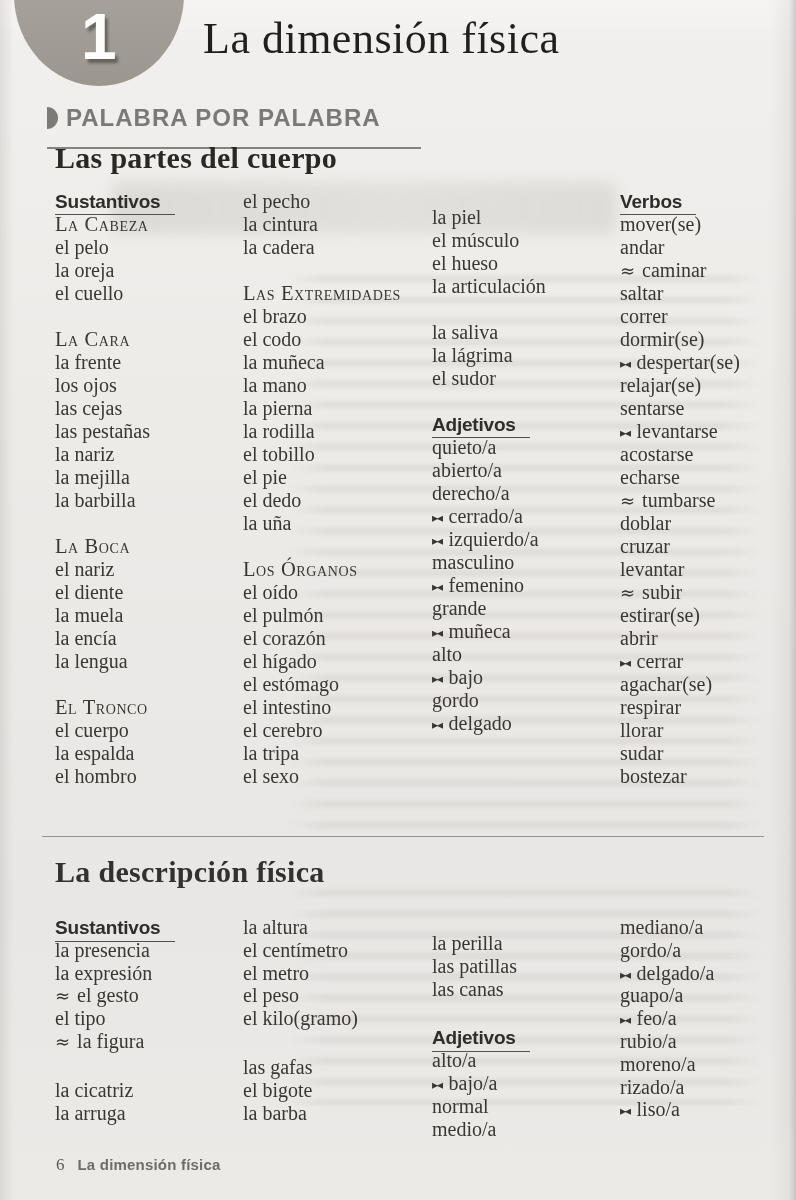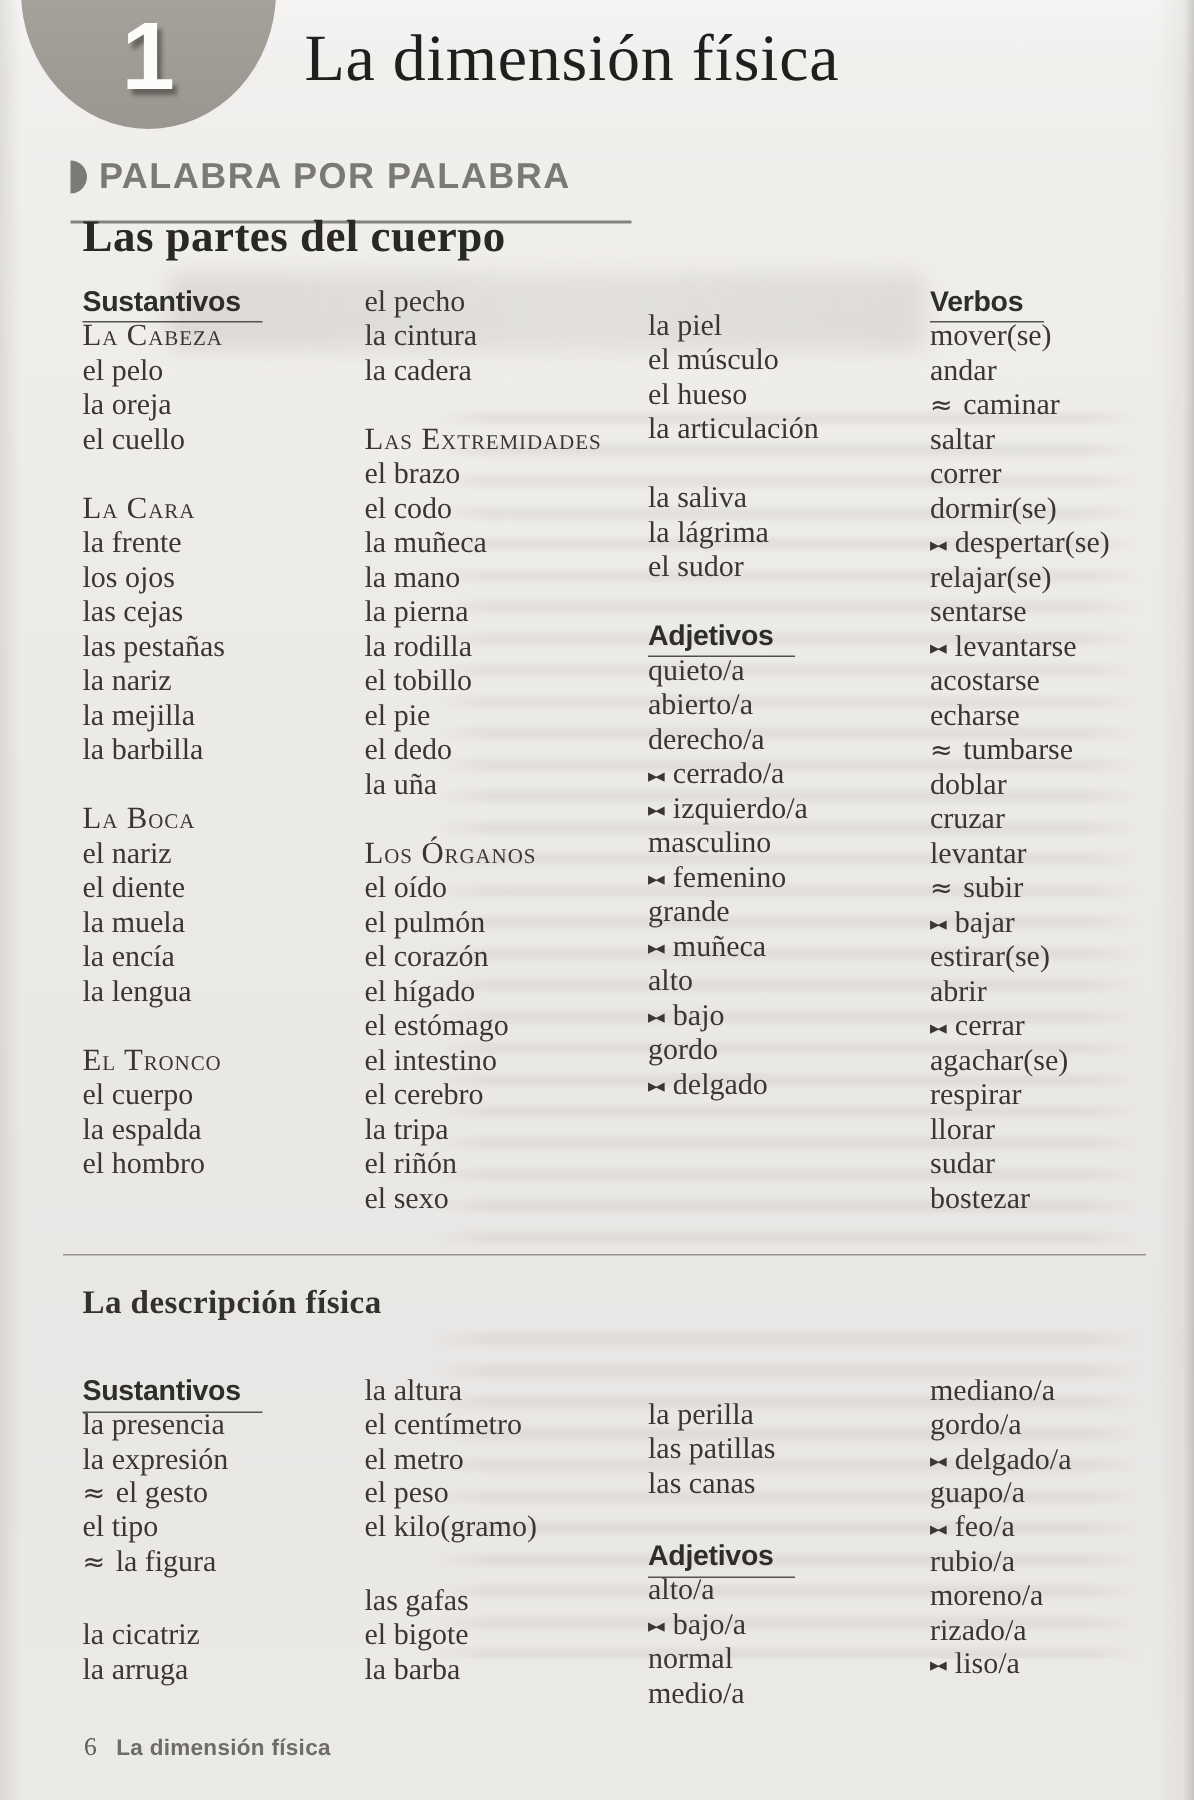--- a/index.html
+++ b/index.html
@@ -36,21 +36,21 @@
   .page-title{position:absolute;left:203px;top:13px;margin:0;z-index:3;
     font-size:44px;font-weight:400;letter-spacing:.5px;color:#201f1d;white-space:nowrap;}
   .banner{position:absolute;left:47px;top:104px;width:374px;z-index:3;
     display:flex;align-items:center;gap:8px;padding-bottom:15px;
     border-bottom:2px solid #85837f;
     font-family:"Liberation Sans",sans-serif;font-weight:bold;font-size:24px;
     letter-spacing:1px;color:#7b7977;white-space:nowrap;}
   .banner-marker{width:11px;height:22px;border-radius:0 11px 11px 0;background:#7d7b78;flex:0 0 auto;}
   .heading{position:absolute;left:55px;margin:0;z-index:3;font-weight:bold;color:#2a2825;white-space:nowrap;}
   .h1pos{top:141px;font-size:30px;letter-spacing:.3px;}
-  .h2pos{top:855px;font-size:22px;letter-spacing:.3px;color:#33312d;}
+  .h2pos{top:855px;font-size:30px;letter-spacing:.3px;color:#33312d;}
   
   .grid{position:absolute;left:55px;display:flex;z-index:3;}
   .g1{top:190px;}
   .g2{top:916px;}
   .col{flex:0 0 auto;}
   .col:nth-child(1){width:188px;}
   .col:nth-child(2){width:189px;}
   .col:nth-child(3){width:188px;margin-top:16px;}
   .col:nth-child(4){width:176px;}
   .row{height:23px;line-height:23px;font-size:20px;white-space:nowrap;}
@@ -139,21 +139,20 @@
         <div class="gap"></div>
         <div class="row sc">Los Órganos</div>
         <div class="row word"><span>el oído</span></div>
         <div class="row word"><span>el pulmón</span></div>
         <div class="row word"><span>el corazón</span></div>
         <div class="row word"><span>el hígado</span></div>
         <div class="row word"><span>el estómago</span></div>
         <div class="row word"><span>el intestino</span></div>
         <div class="row word"><span>el cerebro</span></div>
         <div class="row word"><span>la tripa</span></div>
-        <div class="row word"><span>el riñón</span></div>
         <div class="row word"><span>el sexo</span></div>
       </div>
       <div class="col">
         <div class="row word"><span>la piel</span></div>
         <div class="row word"><span>el músculo</span></div>
         <div class="row word"><span>el hueso</span></div>
         <div class="row word"><span>la articulación</span></div>
         <div class="gap"></div>
         <div class="row word"><span>la saliva</span></div>
         <div class="row word"><span>la lágrima</span></div>
@@ -186,21 +185,20 @@
         <div class="row word"><span>relajar(se)</span></div>
         <div class="row word"><span>sentarse</span></div>
         <div class="row word"><span class="marker m-ant">▸◂</span><span>levantarse</span></div>
         <div class="row word"><span>acostarse</span></div>
         <div class="row word"><span>echarse</span></div>
         <div class="row word"><span class="marker m-syn">≈</span><span>tumbarse</span></div>
         <div class="row word"><span>doblar</span></div>
         <div class="row word"><span>cruzar</span></div>
         <div class="row word"><span>levantar</span></div>
         <div class="row word"><span class="marker m-syn">≈</span><span>subir</span></div>
-        <div class="row word"><span class="marker m-ant">▸◂</span><span>bajar</span></div>
         <div class="row word"><span>estirar(se)</span></div>
         <div class="row word"><span>abrir</span></div>
         <div class="row word"><span class="marker m-ant">▸◂</span><span>cerrar</span></div>
         <div class="row word"><span>agachar(se)</span></div>
         <div class="row word"><span>respirar</span></div>
         <div class="row word"><span>llorar</span></div>
         <div class="row word"><span>sudar</span></div>
         <div class="row word"><span>bostezar</span></div>
       </div>
     </div>

